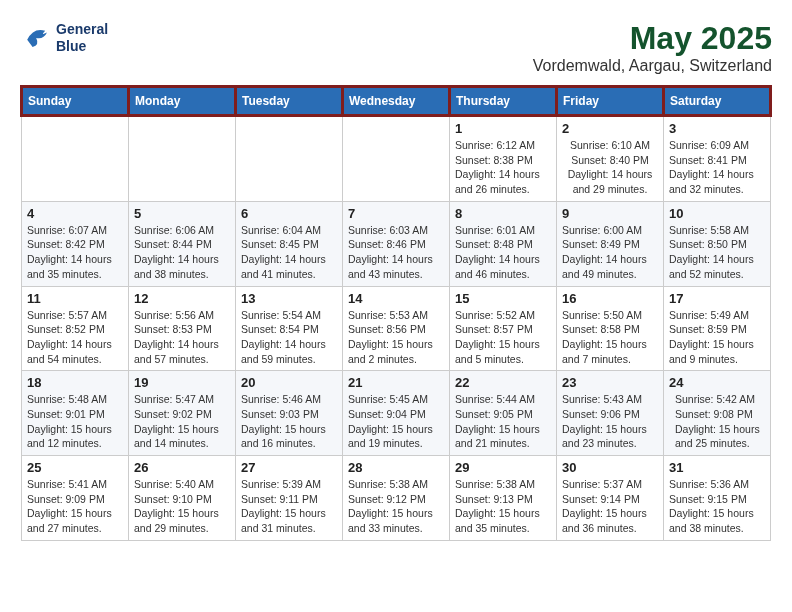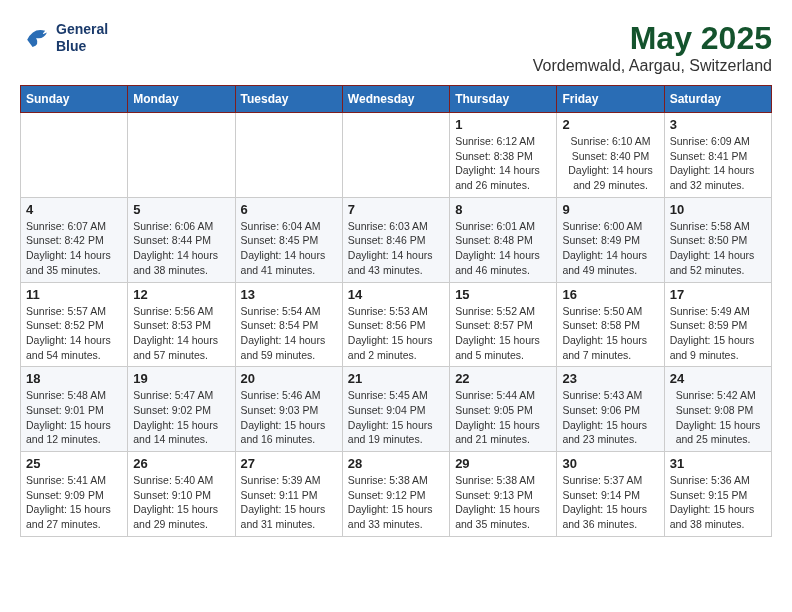--- a/index.html
+++ b/index.html
@@ -47,21 +47,21 @@
       border-collapse: collapse;
       font-size: 11px;
     }
     thead tr th {
       background: #2a6db5;
       color: #fff;
       padding: 6px 5px;
       text-align: left;
       font-weight: bold;
       font-size: 12px;
-      border: 1px solid #7f1d1d;
+      border: 3px solid #7f1d1d;
     }
     tbody tr td {
       border: 1px solid #ccc;
       vertical-align: top;
       padding: 4px 5px;
       height: 80px;
       width: 107px;
       background: #fff;
     }
     tbody tr:nth-child(even) td {

